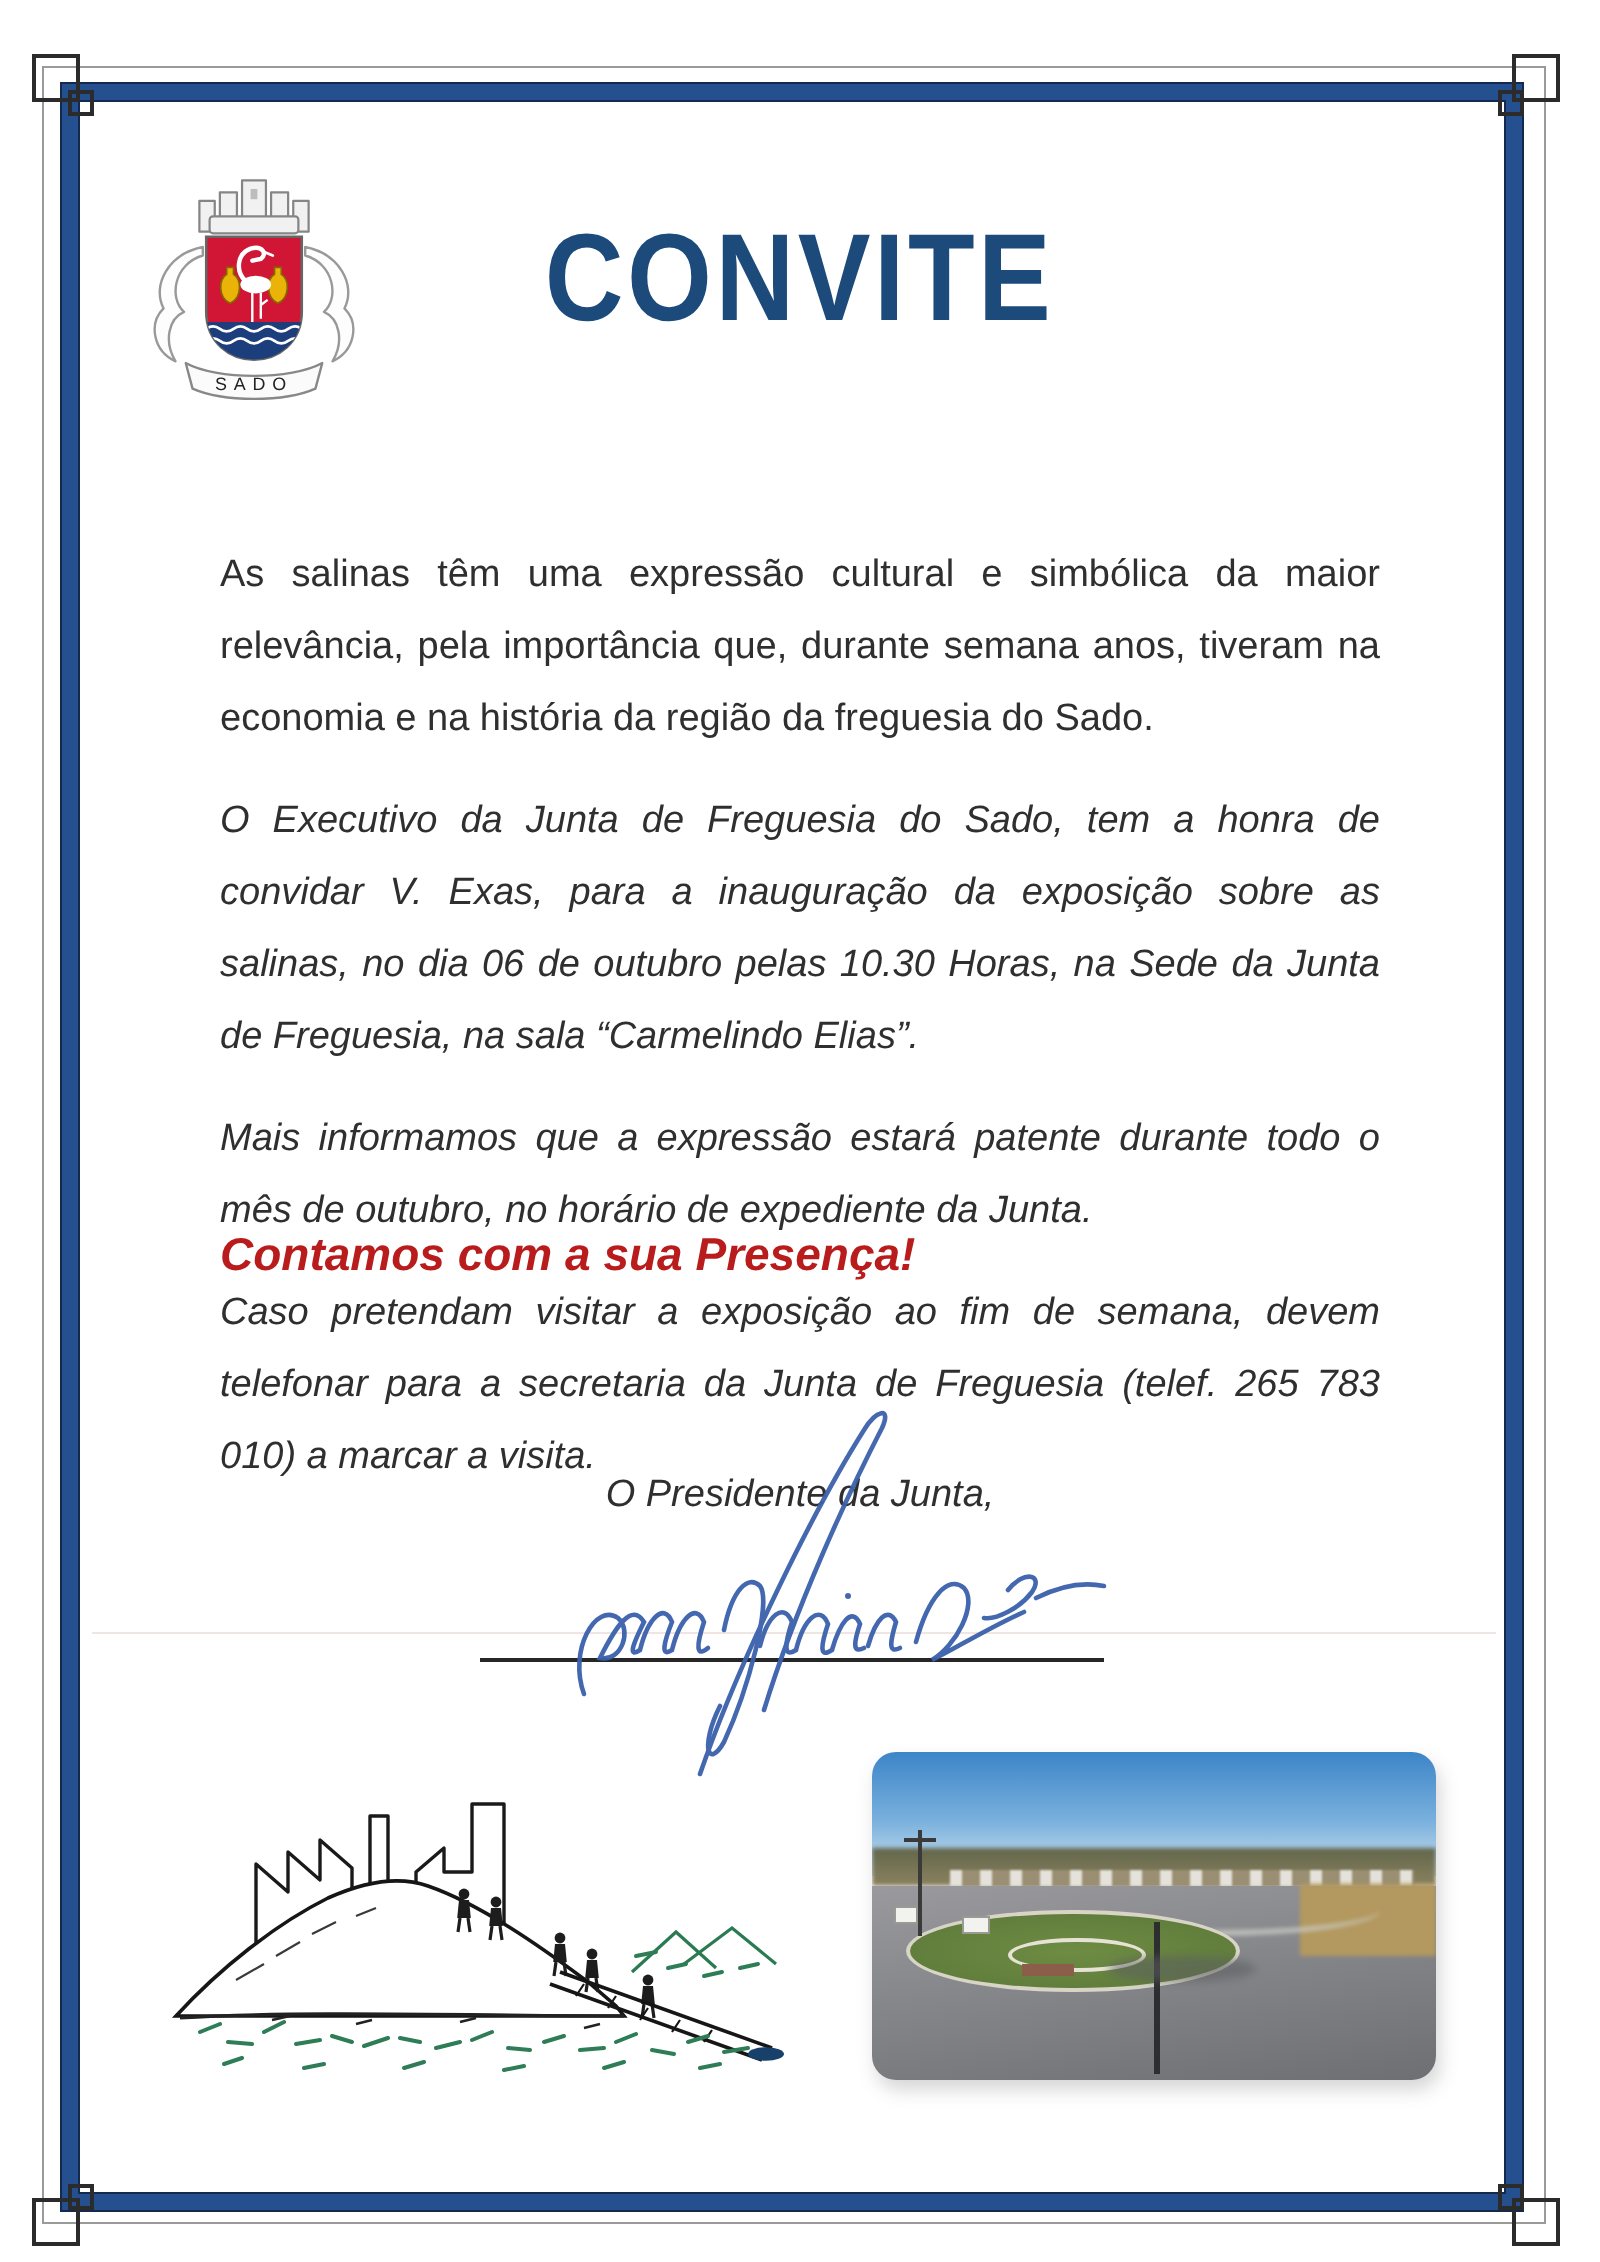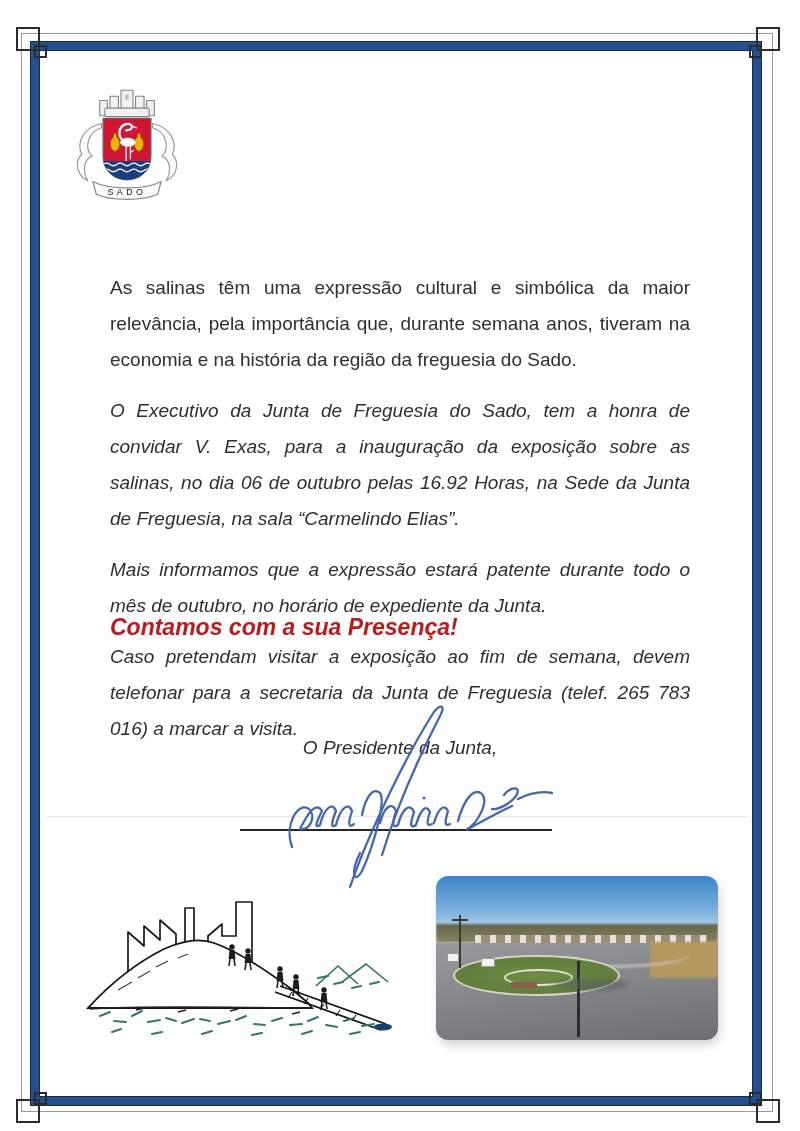--- a/index.html
+++ b/index.html
@@ -120,26 +120,27 @@
         <path d="M69,85 V102 M74,85 V100 M74,92 l4,-3" stroke="#fff" stroke-width="1.4" fill="none"></path>
       </g>
     </g>
 
     <g>
       <path d="M30,126 C48,136 92,136 110,126 L106,141 C88,149 52,149 34,141 Z" fill="#fbfbfb" stroke="#888" stroke-width="1.4" stroke-linejoin="round"></path>
       <text x="70" y="142" text-anchor="middle" font-size="10.5" letter-spacing="4" fill="#222" font-family="Liberation Sans, sans-serif">SADO</text>
     </g>
   </svg>
 
+  <h1 class="title"><span>CONVITE</span></h1>
 
   <div class="body-text">
     <p>As salinas têm uma expressão cultural e simbólica da maior relevância, pela importância que, durante semana anos, tiveram na economia e na história da região da freguesia do Sado.</p>
-    <p class="it">O Executivo da Junta de Freguesia do Sado, tem a honra de convidar V. Exas, para a inauguração da exposição sobre as salinas, no dia 06 de outubro pelas 16.92 Horas, na Sede da Junta de Freguesia, na sala “Carmelindo Elias”.</p>
+    <p class="it">O Executivo da Junta de Freguesia do Sado, tem a honra de convidar V. Exas, para a inauguração da exposição sobre as salinas, no dia 06 de outubro pelas 10.30 Horas, na Sede da Junta de Freguesia, na sala “Carmelindo Elias”.</p>
     <p class="it">Mais informamos que a expressão estará patente durante todo o mês de outubro, no horário de expediente da Junta.</p>
-    <p class="it">Caso pretendam visitar a exposição ao fim de semana, devem telefonar para a secretaria da Junta de Freguesia (telef. 265 783 016) a marcar a visita.</p>
+    <p class="it">Caso pretendam visitar a exposição ao fim de semana, devem telefonar para a secretaria da Junta de Freguesia (telef. 265 783 010) a marcar a visita.</p>
   </div>
   <div class="closing">Contamos com a sua Presença!</div>
 
   <div class="scanline"></div>
 
   <div class="sign-label">O Presidente da Junta,</div>
   <div class="sign-line"></div>
   <svg class="sign-svg" viewBox="0 0 370 198">
     <g fill="none" stroke="#3b60ab" stroke-width="2.3" stroke-linecap="round" opacity="0.95">
       <path d="M138,192 C158,134 196,58 220,20 C226,10 234,8 229,19 C212,52 186,108 170,160"></path>

